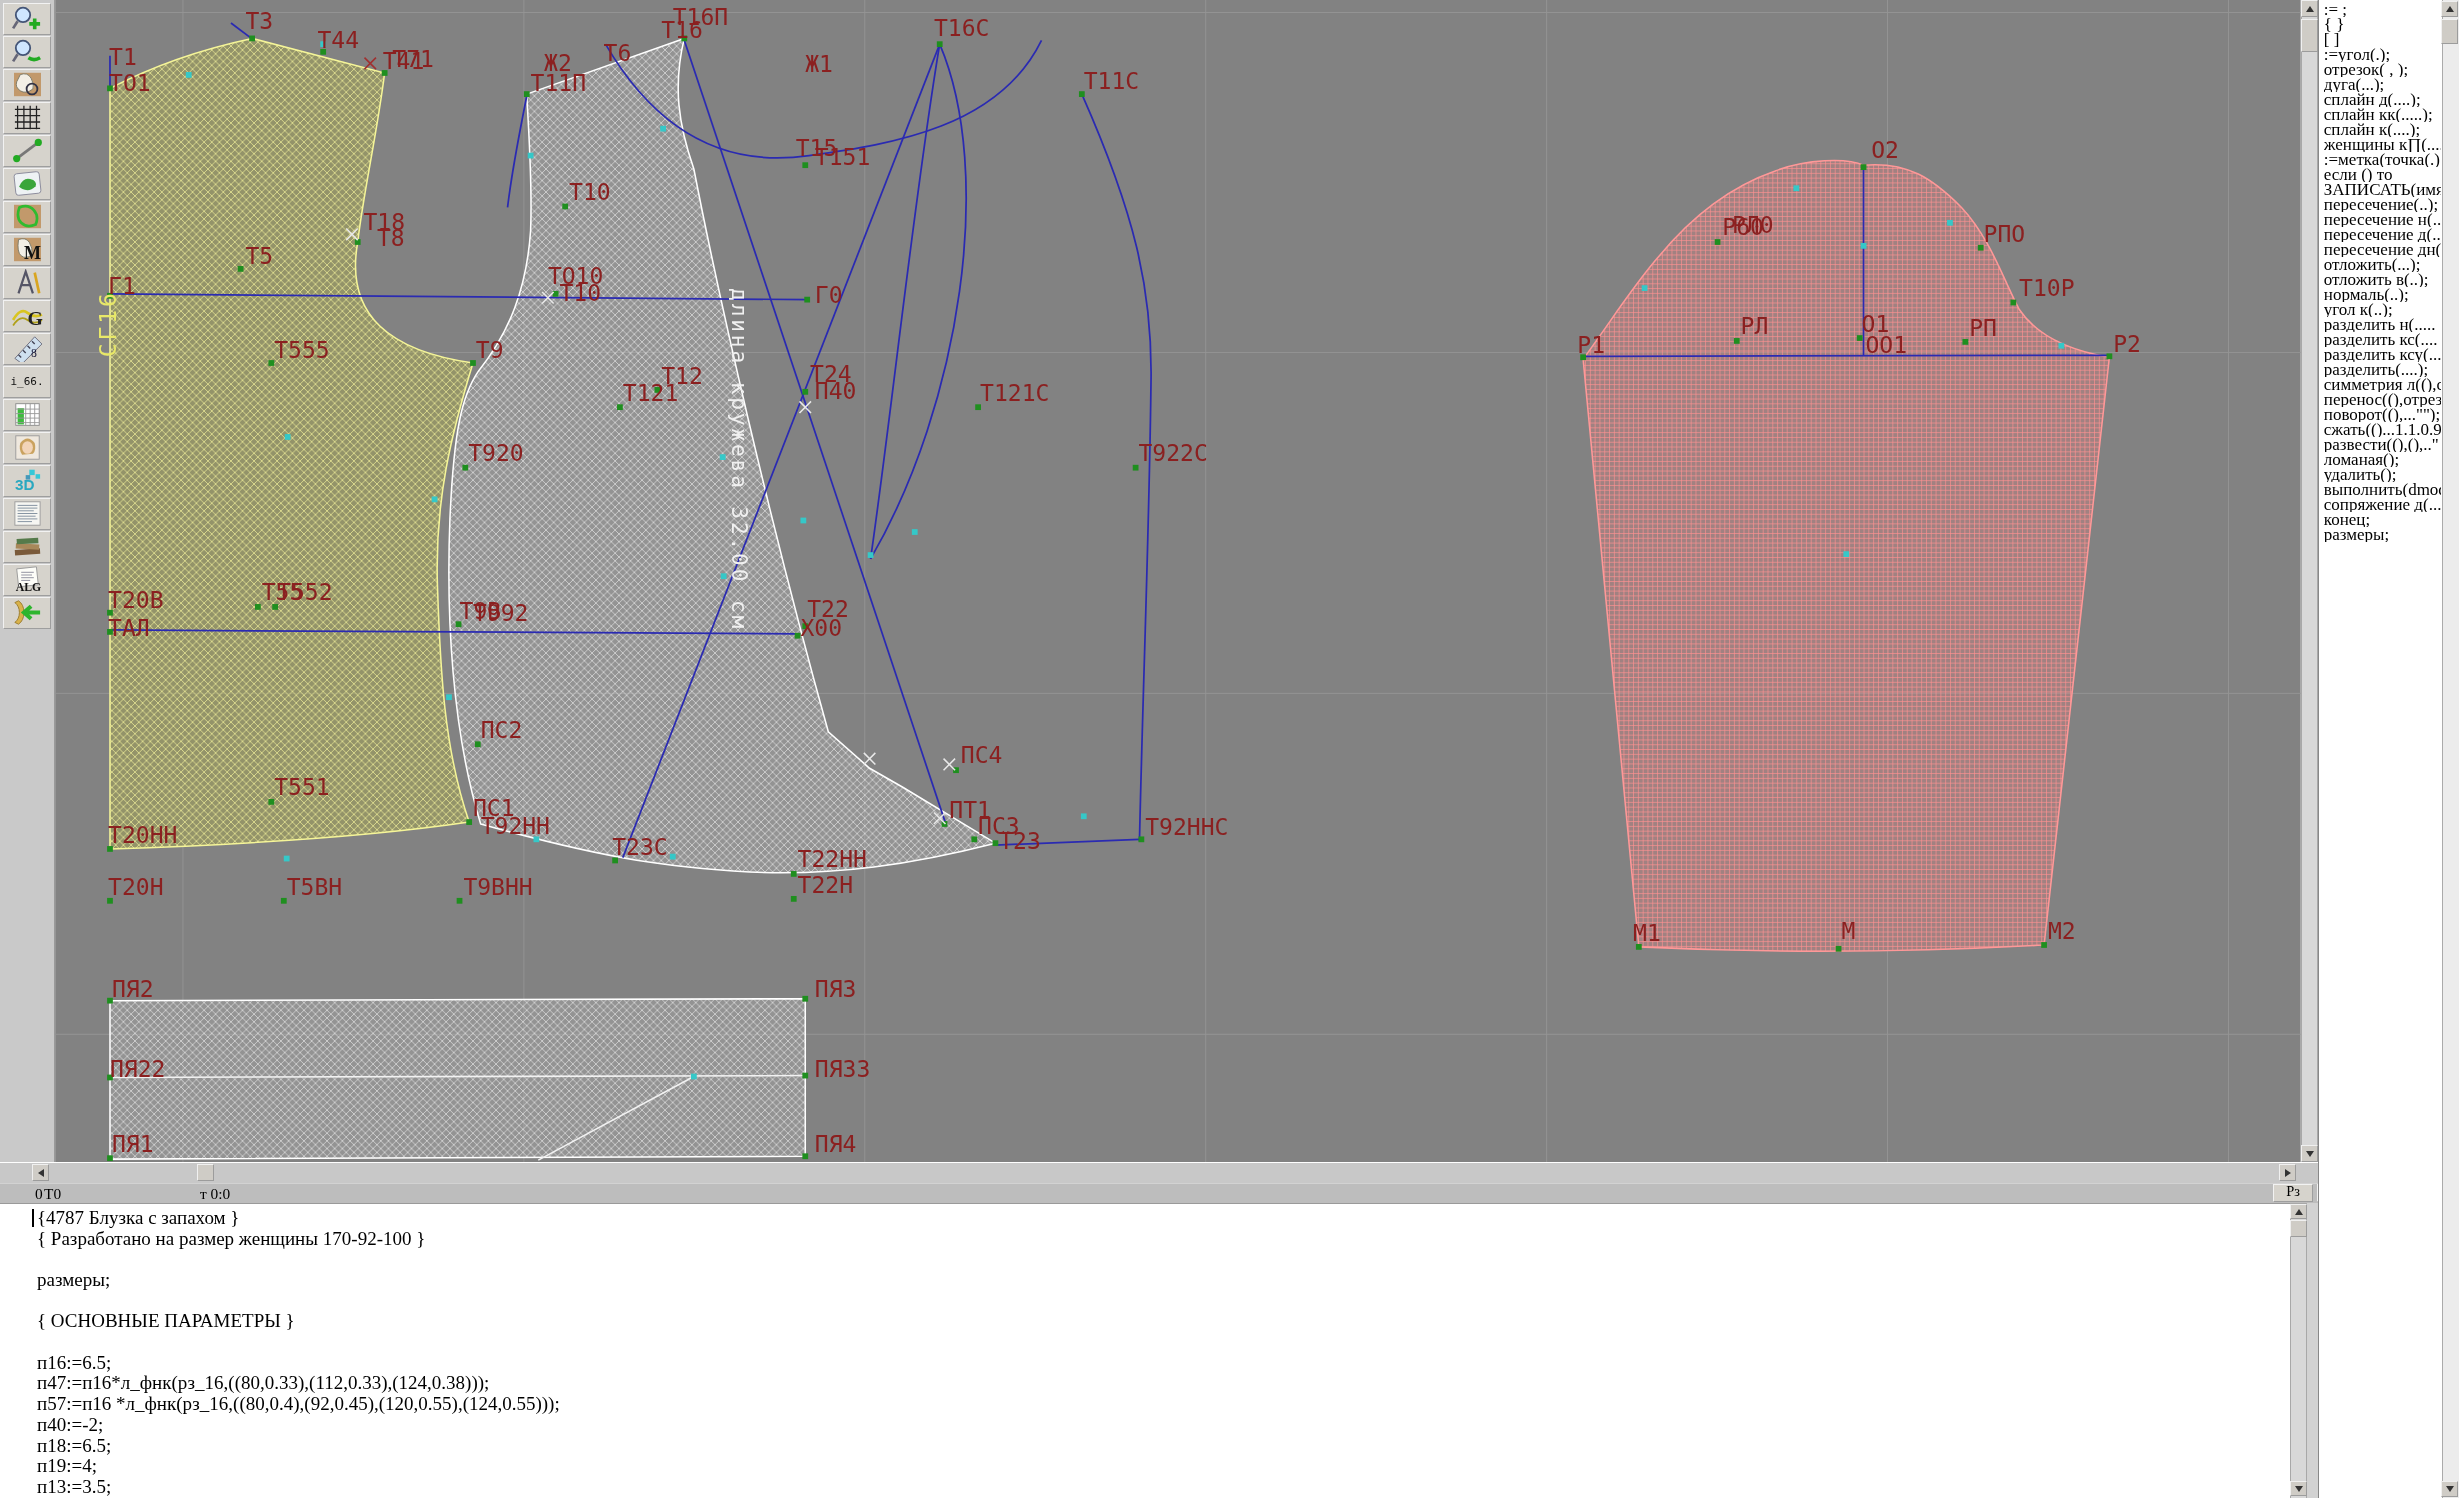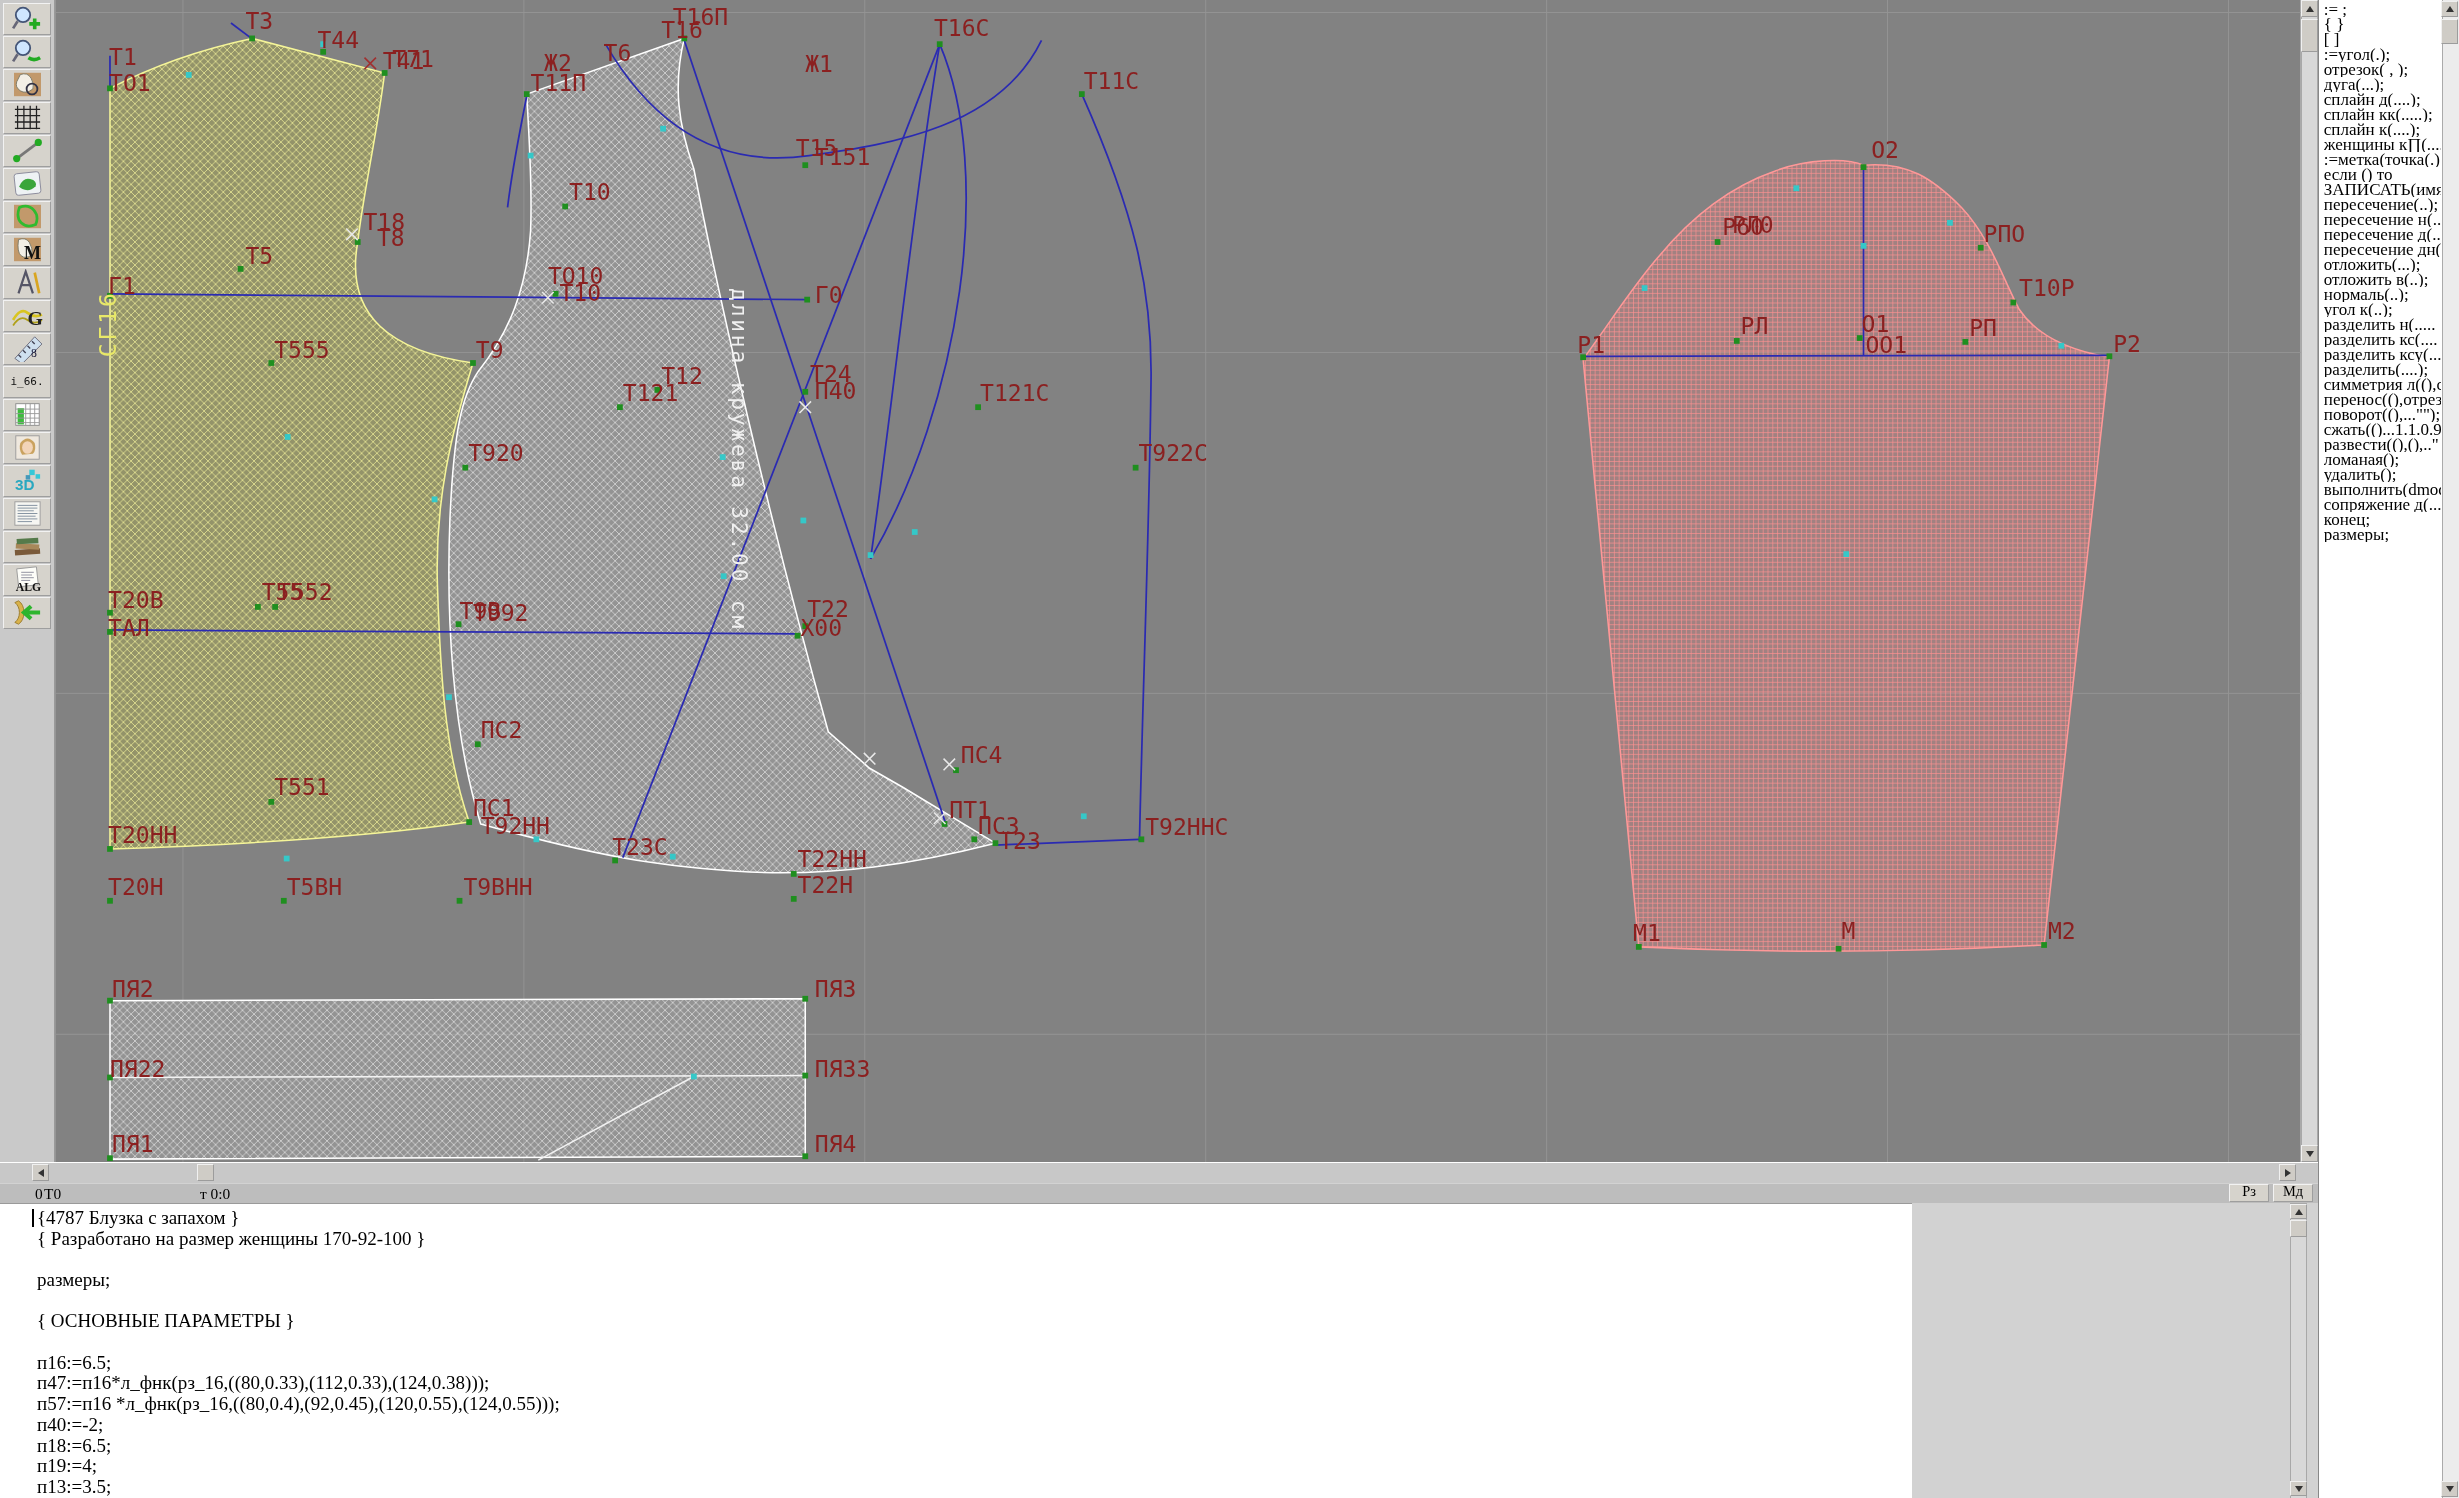--- a/index.html
+++ b/index.html
@@ -31,22 +31,22 @@
   #sidebar-list{position:absolute;left:4.8px;top:1.9px;width:117px;}
   .sline{font-family:"Liberation Serif",serif;font-size:17px;line-height:15px;color:#000;
     white-space:nowrap;overflow:hidden;cursor:default;}
   #sidebar-sb{position:absolute;left:123px;top:0;width:18px;height:1499px;background:#ececec;border-left:1px solid #aaa;box-sizing:border-box;}
   
   #hscroll{position:absolute;left:0;top:1162px;width:2318px;height:21px;background:#c8c8c8;border-top:1px solid #fff;box-sizing:border-box;}
   #statusbar{position:absolute;left:0;top:1184px;width:2318px;height:19px;background:#bdbdbd;
     font-family:"Liberation Serif",serif;font-size:15.4px;color:#000;}
   #statusbar .st{position:absolute;top:1px;white-space:pre;}
   .mbtn{position:absolute;top:0;width:40px;height:18px;background:#d6d3cc;border:1.9px outset #f2f2f2;
-    box-sizing:border-box;font-family:"Liberation Serif",serif;font-size:14.4px;text-align:center;line-height:13.4px;cursor:default;}
-  #editor{position:absolute;left:0;top:1203px;width:1912px;height:296px;background:#ffffff;
+    box-sizing:border-box;font-family:"Liberation Serif",serif;font-size:14.4px;text-align:center;line-height:13.4px;cursor:default;margin-left:44px;}
+  #editor{position:absolute;left:0;top:1203px;width:2290px;height:296px;background:#ffffff;
     border-top:1px solid #9a9a9a;box-sizing:border-box;}
   #editor-lines{position:absolute;left:37px;top:3.8px;}
   .eline{font-family:"Liberation Serif",serif;font-size:19px;line-height:20.7px;color:#000;white-space:pre;}
   #caret{position:absolute;left:-4.8px;top:1px;width:1.9px;height:18px;background:#000;}
   #leftmargin{position:absolute;left:0;top:1203px;width:29px;height:296px;background:#d0cdc7;border-right:1px solid #bbb;box-sizing:border-box;}
 </style>
 </head>
 <body>
 
 <div id="app">

